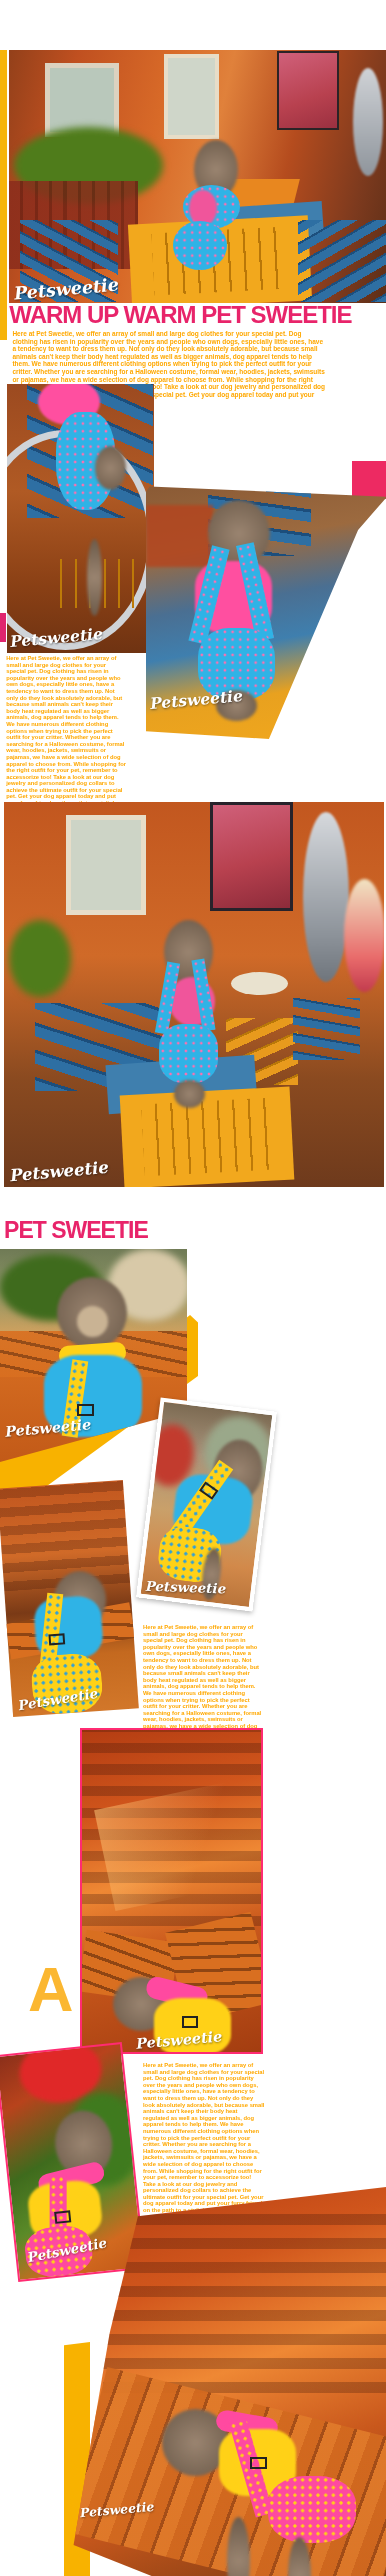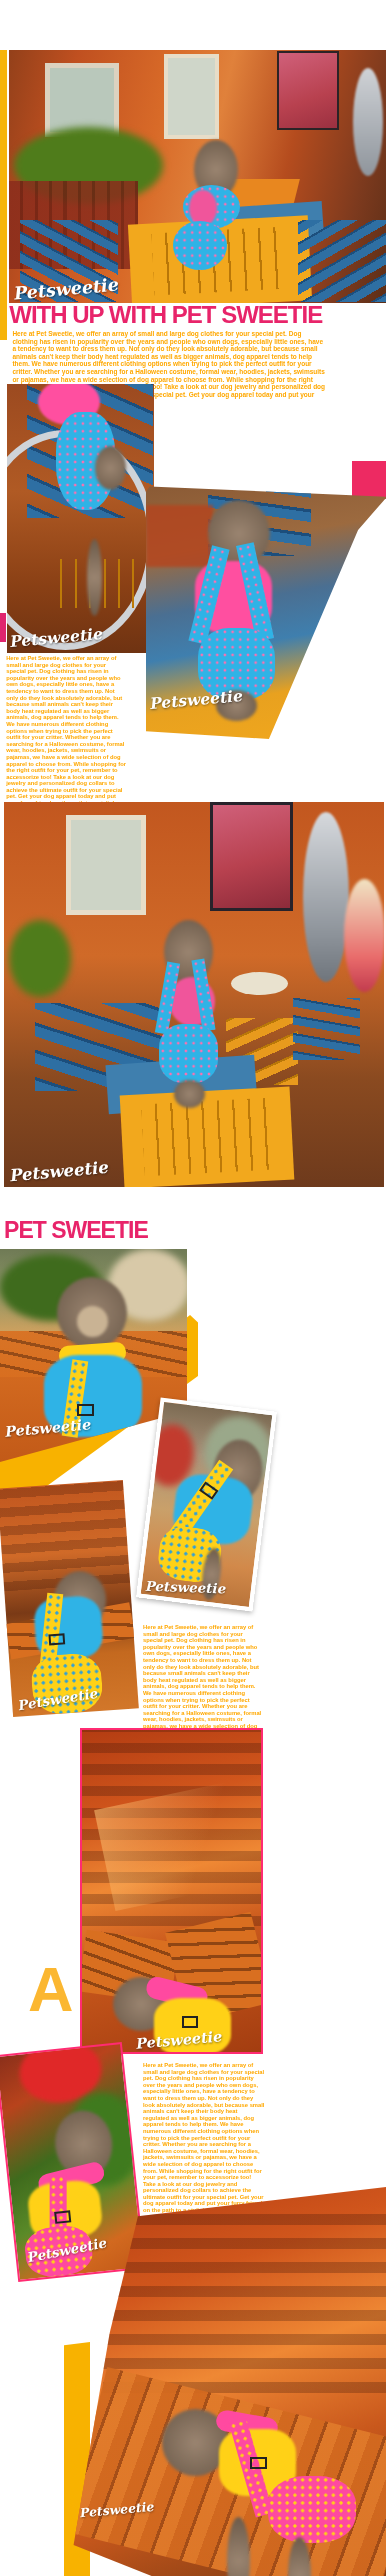--- a/index.html
+++ b/index.html
@@ -41,21 +41,21 @@
     <div class="deco" style="left:144px;top:180px;width:134px;height:62px;background:repeating-linear-gradient(90deg,transparent 0 13.4px,#b97708 13.4px 15.5px);transform:rotate(-3deg);"></div>
     <div class="deco" style="left:10.3px;top:170px;width:98px;height:82px;background:repeating-linear-gradient(28deg,#2e6fa3 0 8.2px,#1d4f7d 8.2px 10.3px,transparent 10.3px 17.5px);"></div>
     <div class="deco" style="left:289px;top:170px;width:93px;height:82px;background:repeating-linear-gradient(-30deg,#2e6fa3 0 8.2px,#1d4f7d 8.2px 10.3px,transparent 10.3px 17.5px);"></div>
     <div class="blob fur" style="left:185px;top:90px;width:44px;height:59px;"></div>
     <div class="blob dots-blue" style="left:174px;top:135px;width:57px;height:44px;filter:blur(0.5px);"></div>
     <div class="blob" style="left:180px;top:140px;width:28px;height:36px;background:#f0559b;filter:blur(1px);"></div>
     <div class="blob dots-blue" style="left:164px;top:171px;width:54px;height:49px;filter:blur(0.5px);"></div>
     <span class="wm" style="left:5.2px;bottom:4.1px;font-size:17.5px;">Petsweetie</span>
   </div>
 
-  <div class="h-pink" style="left:9.3px;top:303px;font-size:24px;">WITH UP WITH PET SWEETIE</div>
+  <div class="h-pink" style="left:9.3px;top:303px;font-size:24px;">WARM UP WARM PET SWEETIE</div>
   <div class="para" style="left:12.4px;top:330px;width:316px;font-size:6.5px;line-height:1.17;">Here at Pet Sweetie, we offer an array of small and large dog clothes for your special pet. Dog clothing has risen in popularity over the years and people who own dogs, especially little ones, have a tendency to want to dress them up. Not only do they look absolutely adorable, but because small animals can't keep their body heat regulated as well as bigger animals, dog apparel tends to help them. We have numerous different clothing options when trying to pick the perfect outfit for your critter. Whether you are searching for a Halloween costume, formal wear, hoodies, jackets, swimsuits or pajamas, we have a wide selection of dog apparel to choose from. While shopping for the right outfit for your pet, remember to accessorize too! Take a look at our dog jewelry and personalized dog collars to achieve the ultimate outfit for your special pet. Get your dog apparel today and put your furry friend on the path to a stylish tomorrow!</div>
 
   <div class="photo" style="left:6.7px;top:384px;width:147px;height:269px;
               background:linear-gradient(180deg,#9c4a20 0%,#b05a24 40%,#8a4015 75%,#6f3312 100%);">
     <div class="deco" style="left:20.6px;top:0;width:126px;height:134px;background:repeating-linear-gradient(24deg,#2e6fa3 0 10.3px,#1c4e7c 10.3px 13.4px,transparent 13.4px 27px);"></div>
     <div class="deco" style="left:-31px;top:46px;width:165px;height:206px;border:7.2px solid #cfd3d8;border-radius:50%;filter:blur(0.5px);background:transparent;"></div>
     <div class="deco" style="left:36px;top:170px;width:111px;height:59px;background:repeating-linear-gradient(86deg,#f2a javascript;background:#f2a81d;"></div>
     <div class="deco" style="left:41px;top:175px;width:103px;height:49px;background:repeating-linear-gradient(90deg,transparent 0 12.4px,#bd7a08 12.4px 14.4px);"></div>
     <div class="blob" style="left:31px;top:-5.2px;width:62px;height:46px;background:#ff4fa0;filter:blur(1px);"></div>
     <div class="blob dots-blue" style="left:49px;top:28px;width:59px;height:98px;border-radius:40% 40% 45% 45%;"></div>

